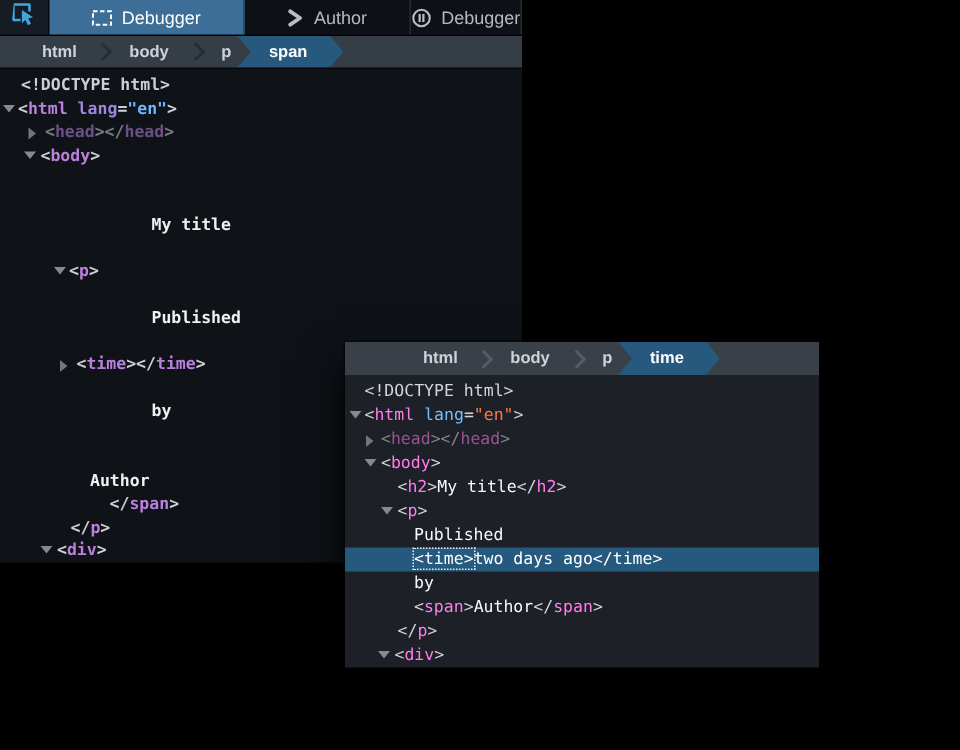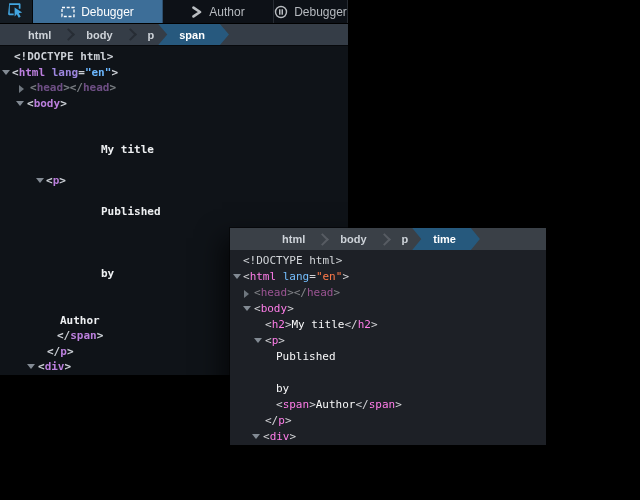--- a/index.html
+++ b/index.html
@@ -122,25 +122,26 @@
       <div class="row" style="top: 4px;"><span class="cnt" style="left: 14px;"><span class="doc">&lt;!DOCTYPE html&gt;</span></span></div>
       <div class="row" style="top: 19.5px;"><span class="tri tri-d" style="left: 2px;"></span><span class="cnt" style="left: 12px;"><span class="br">&lt;</span><span class="tag">html</span><span class="attr"> lang</span><span class="eq">=</span><span class="val">"en"</span><span class="br">&gt;</span></span></div>
       <div class="row" style="top: 35px;"><span class="tri tri-r" style="left: 19px;"></span><span class="cnt dim" style="left: 30px;"><span class="br">&lt;</span><span class="tag">head</span><span class="br">&gt;&lt;/</span><span class="tag">head</span><span class="br">&gt;</span></span></div>
       <div class="row" style="top: 50.5px;"><span class="tri tri-d" style="left: 16px;"></span><span class="cnt" style="left: 27px;"><span class="br">&lt;</span><span class="tag">body</span><span class="br">&gt;</span></span></div>
       <div class="row" style="top: 81.5px;"></div>
       <div class="row" style="top: 97px;"><span class="cnt" style="left: 101px;"><span class="txt">My title</span></span></div>
       <div class="row" style="top: 128px;"><span class="tri tri-d" style="left: 36px;"></span><span class="cnt" style="left: 46px;"><span class="br">&lt;</span><span class="tag">p</span><span class="br">&gt;</span></span></div>
       <div class="row" style="top: 143.5px;"></div>
       <div class="row" style="top: 159px;"><span class="cnt" style="left: 101px;"><span class="txt">Published</span></span></div>
       <div class="row" style="top: 174.5px;"></div>
+      <div class="row" style="top: 190px;"><span class="tri tri-r" style="left: 40px;"></span><span class="cnt" style="left: 51px;"><span class="br">&lt;</span><span class="tag">time</span><span class="br">&gt;&lt;/</span><span class="tag">time</span><span class="br">&gt;</span></span></div>
       <div class="row" style="top: 205.5px;"></div>
       <div class="row" style="top: 221px;"><span class="cnt" style="left: 101px;"><span class="txt">by</span></span></div>
       <div class="row" style="top: 236.5px;"></div>
       <div class="row" style="top: 267.5px;"><span class="cnt" style="left: 60px;"><span class="txt">Author</span></span></div>
-      <div class="row" style="top: 283px;"><span class="cnt" style="left: 57px;"><span class="br">&lt;/</span><span class="tag">span</span><span class="br">&gt;</span></span></div>
+      <div class="row" style="top: 283px; margin-left: 16px;"><span class="cnt" style="left: 57px;"><span class="br">&lt;/</span><span class="tag">span</span><span class="br">&gt;</span></span></div>
       <div class="row" style="top: 298.5px;"><span class="cnt" style="left: 47px;"><span class="br">&lt;/</span><span class="tag">p</span><span class="br">&gt;</span></span></div>
       <div class="row" style="top: 314px;"><span class="tri tri-d" style="left: 27px;"></span><span class="cnt" style="left: 38px;"><span class="br">&lt;</span><span class="tag">div</span><span class="br">&gt;</span></span></div>
     </div>
 </div>
 
 <div class="panel" id="panel-right">
   <div class="crumbbar" id="crumbs-right">
       <div class="crumb">html</div>
       <span class="sep"></span>
       <div class="crumb">body</div>
@@ -149,18 +150,19 @@
       <div class="crumb sel">time</div>
     </div>
   <div class="markup t-new" id="markup-right">
       <div class="row" style="top: 3px;"><span class="cnt" style="left: 13px;"><span class="doc">&lt;!DOCTYPE html&gt;</span></span></div>
       <div class="row" style="top: 19px;"><span class="tri tri-d" style="left: 3px;"></span><span class="cnt" style="left: 13px;"><span class="br">&lt;</span><span class="tag">html</span><span class="attr"> lang</span><span class="eq">=</span><span class="val">"en"</span><span class="br">&gt;</span></span></div>
       <div class="row" style="top: 35px;"><span class="tri tri-r" style="left: 14px;"></span><span class="cnt dim" style="left: 24px;"><span class="br">&lt;</span><span class="tag">head</span><span class="br">&gt;&lt;/</span><span class="tag">head</span><span class="br">&gt;</span></span></div>
       <div class="row" style="top: 51px;"><span class="tri tri-d" style="left: 13px;"></span><span class="cnt" style="left: 24px;"><span class="br">&lt;</span><span class="tag">body</span><span class="br">&gt;</span></span></div>
       <div class="row" style="top: 67px;"><span class="cnt" style="left: 35px;"><span class="br">&lt;</span><span class="tag">h2</span><span class="br">&gt;</span><span class="txt">My title</span><span class="br">&lt;/</span><span class="tag">h2</span><span class="br">&gt;</span></span></div>
       <div class="row" style="top: 83px;"><span class="tri tri-d" style="left: 24px;"></span><span class="cnt" style="left: 35px;"><span class="br">&lt;</span><span class="tag">p</span><span class="br">&gt;</span></span></div>
       <div class="row" style="top: 99px;"><span class="cnt" style="left: 46px;"><span class="txt">Published</span></span></div>
+      <div class="row sel" style="top: 115px;"><span class="cnt" style="left: 46px;"><span class="boxed"><span class="br">&lt;</span><span class="tag">time</span><span class="br">&gt;</span></span><span class="txt">two days ago</span><span class="br">&lt;/</span><span class="tag">time</span><span class="br">&gt;</span></span></div>
       <div class="row" style="top: 131px;"><span class="cnt" style="left: 46px;"><span class="txt">by</span></span></div>
       <div class="row" style="top: 147px;"><span class="cnt" style="left: 46px;"><span class="br">&lt;</span><span class="tag">span</span><span class="br">&gt;</span><span class="txt">Author</span><span class="br">&lt;/</span><span class="tag">span</span><span class="br">&gt;</span></span></div>
       <div class="row" style="top: 163px;"><span class="cnt" style="left: 35px;"><span class="br">&lt;/</span><span class="tag">p</span><span class="br">&gt;</span></span></div>
       <div class="row" style="top: 179px;"><span class="tri tri-d" style="left: 22px;"></span><span class="cnt" style="left: 33px;"><span class="br">&lt;</span><span class="tag">div</span><span class="br">&gt;</span></span></div>
     </div>
 </div>
 
 </body></html>

